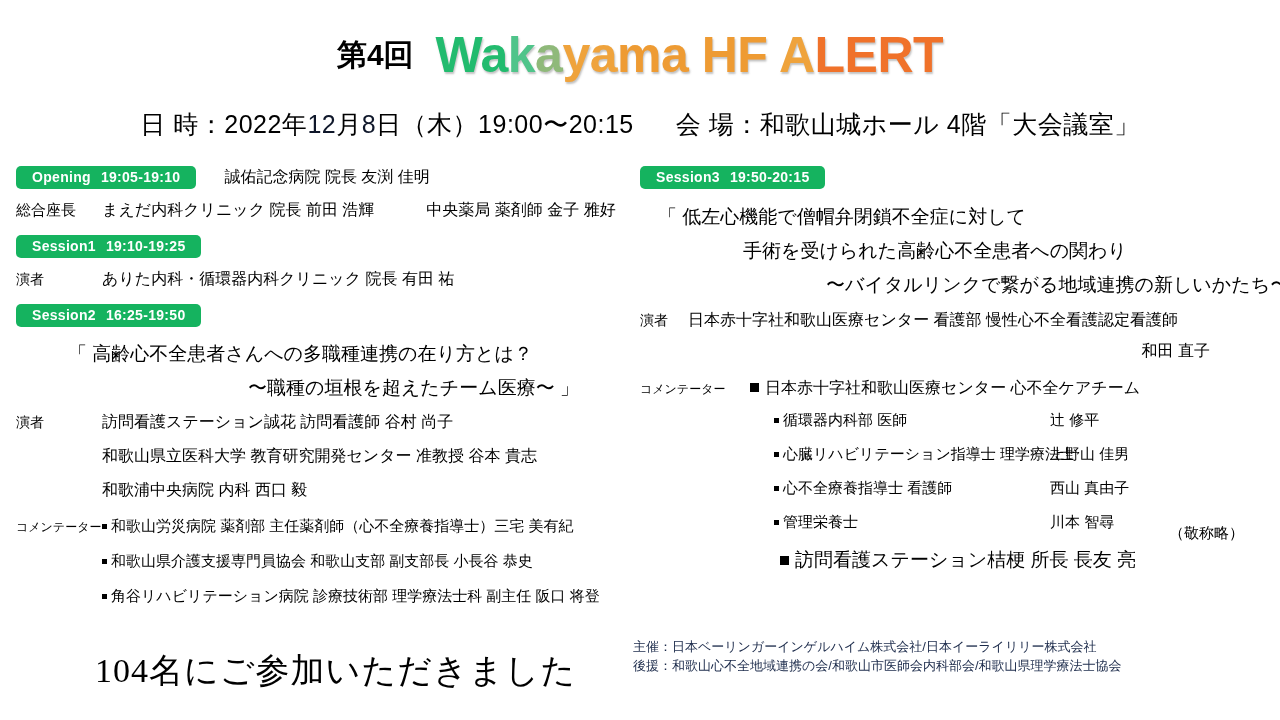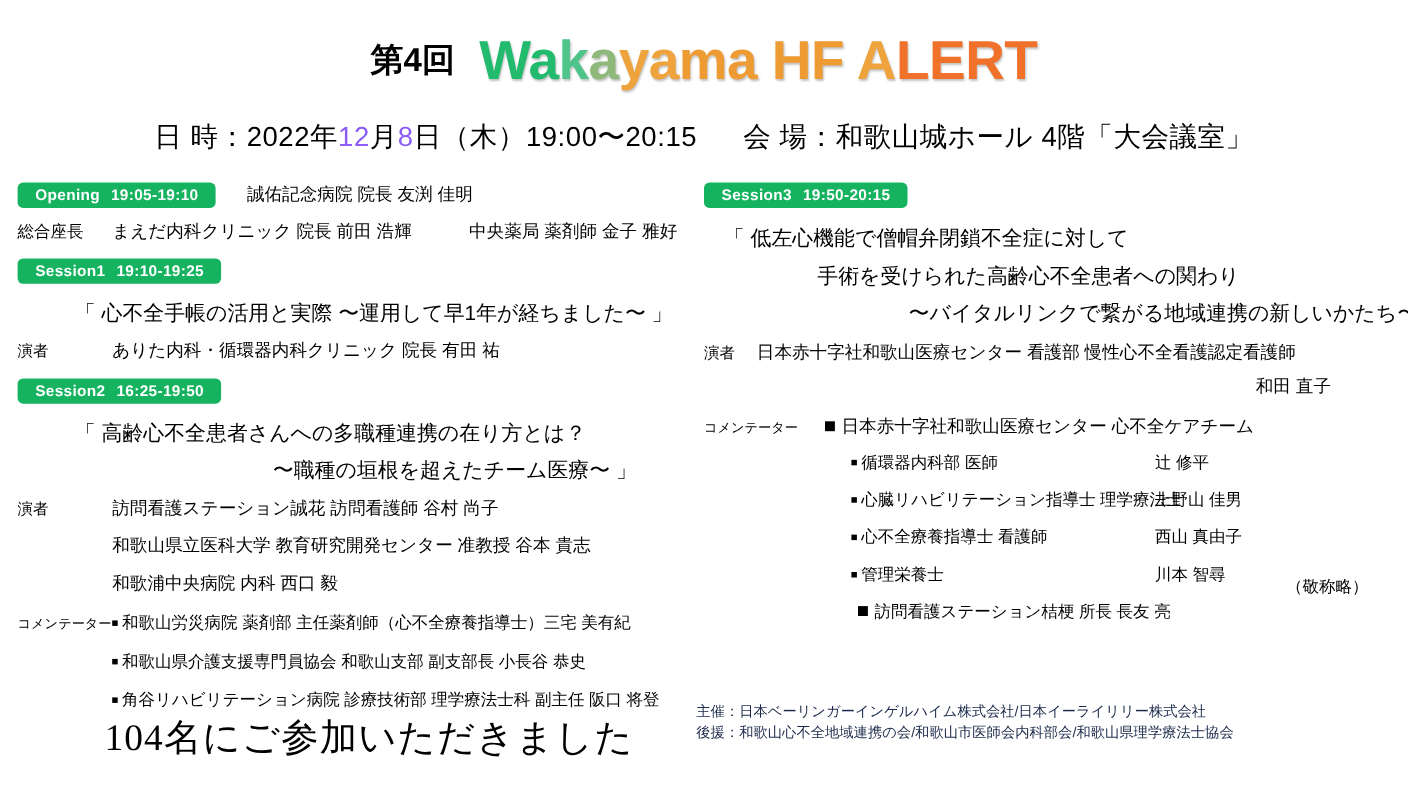--- a/index.html
+++ b/index.html
@@ -58,21 +58,21 @@
   .meta-row {
     position: absolute;
     top: 108px;
     left: 0;
     width: 1280px;
     text-align: center;
     white-space: nowrap;
     font-size: 25px;
     letter-spacing: 0.5px;
   }
-  .meta-red { color: #8b5cf6; }
+  .meta-red { color: #0f172a; }
   .meta-gap { display: inline-block; width: 42px; }
 
   
   .col-left {
     position: absolute;
     top: 166px;
     left: 16px;
     width: 628px;
   }
   .col-right {
@@ -165,21 +165,21 @@
   .r-comm-head { font-size: 16px; white-space: nowrap; }
   .r-team { margin-left: 134px; margin-top: 12px; }
   .r-team-row {
     display: flex;
     white-space: nowrap;
     font-size: 15px;
     margin-bottom: 15px;
   }
   .r-team-role { width: 276px; flex: none; }
   .r-team-name { }
-  .r-last { margin-left: 100px; margin-top: 4px; font-size: 15px; white-space: nowrap; padding-left: 40px; }
+  .r-last { margin-left: 100px; margin-top: 4px; font-size: 19px; white-space: nowrap; padding-left: 40px; }
   .r-keisho {
     position: absolute;
     right: 28px;
     top: 358px;
     font-size: 15px;
     white-space: nowrap;
   }
 
   
   .footer-count {
@@ -222,21 +222,20 @@
     </div>
 
     <div class="chair-row">
       <span class="chair-lbl">総合座長</span>
       <span class="chair-a">まえだ内科クリニック 院長 前田 浩輝</span>
       <span class="chair-b">中央薬局 薬剤師  金子 雅好</span>
     </div>
 
     <div class="sess-block">
       <span class="badge"><span>Session1</span><span class="btime">19:10-19:25</span></span>
-      <div class="talk-title talk-line1">「 心不全手帳の活用と実際  〜運用して早1年が経ちました〜 」</div>
       <div class="speaker-row">
         <span class="speaker-lbl">演者</span>
         <span class="speaker-val">ありた内科・循環器内科クリニック  院長  有田 祐</span>
       </div>
     </div>
 
     <div class="sess-block">
       <span class="badge"><span>Session2</span><span class="btime">16:25-19:50</span></span>
       <div class="talk-title talk-line1">「 高齢心不全患者さんへの多職種連携の在り方とは？</div>
       <div class="talk-title talk-line2">〜職種の垣根を超えたチーム医療〜 」</div>

